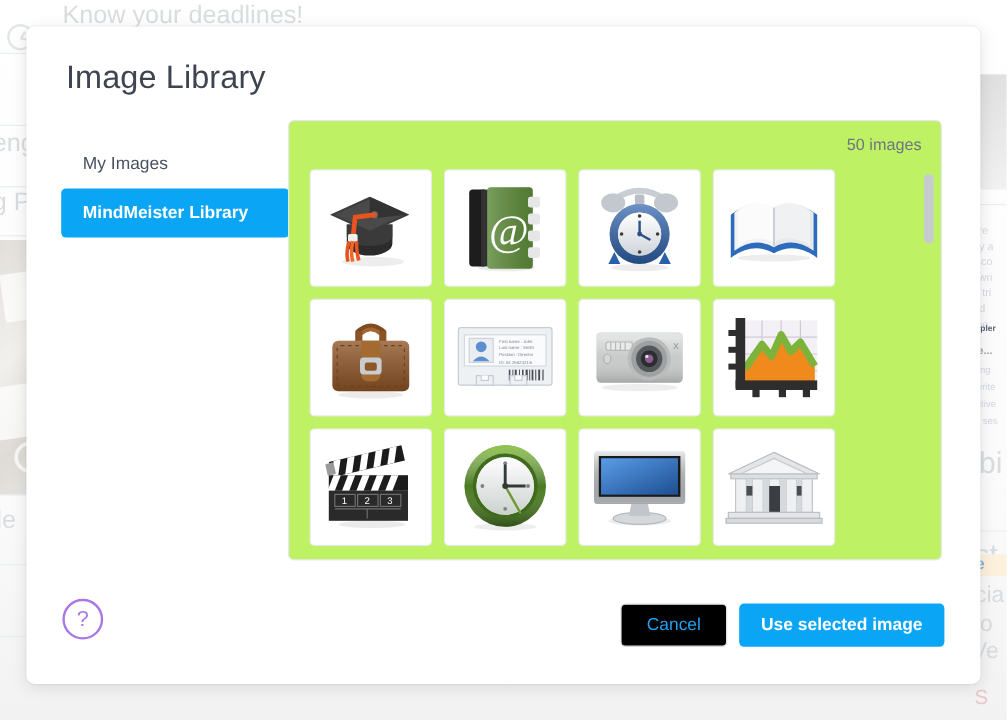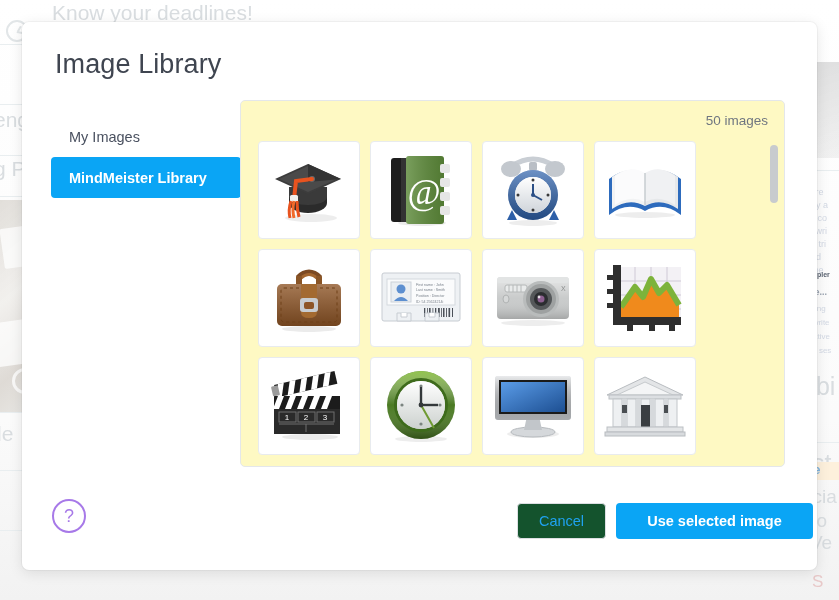--- a/index.html
+++ b/index.html
@@ -132,21 +132,21 @@
     font-weight: bold;
   }
 
   
   .grid-panel {
     position: absolute;
     left: 218px;
     top: 78px;
     width: 545px;
     height: 367px;
-    background: #fef9c3;
+    background: #bef264;
     border: 1px solid #e4e7ea;
     border-radius: 5px;
     overflow: hidden;
   }
   .grid-count {
     position: absolute;
     right: 16px;
     top: 12px;
     font-size: 13.5px;
     color: #6f7680;
@@ -218,31 +218,31 @@
   }
 
   .btn-cancel {
     position: absolute;
     left: 495px;
     top: 481px;
     width: 89px;
     height: 36px;
     border: 1px solid #dcdfe3;
     border-radius: 4px;
-    background: #14532d;
+    background: #000000;
     color: #1fa2f0;
     font-size: 14.5px;
     font-family: "Liberation Sans", sans-serif;
     cursor: pointer;
   }
   .btn-primary {
     position: absolute;
     left: 594px;
     top: 481px;
-    width: 197px;
+    width: 171px;
     height: 36px;
     border: none;
     border-radius: 4px;
     background: #0aa5f5;
     color: #ffffff;
     font-size: 14.5px;
     font-weight: bold;
     font-family: "Liberation Sans", sans-serif;
     cursor: pointer;
   }

